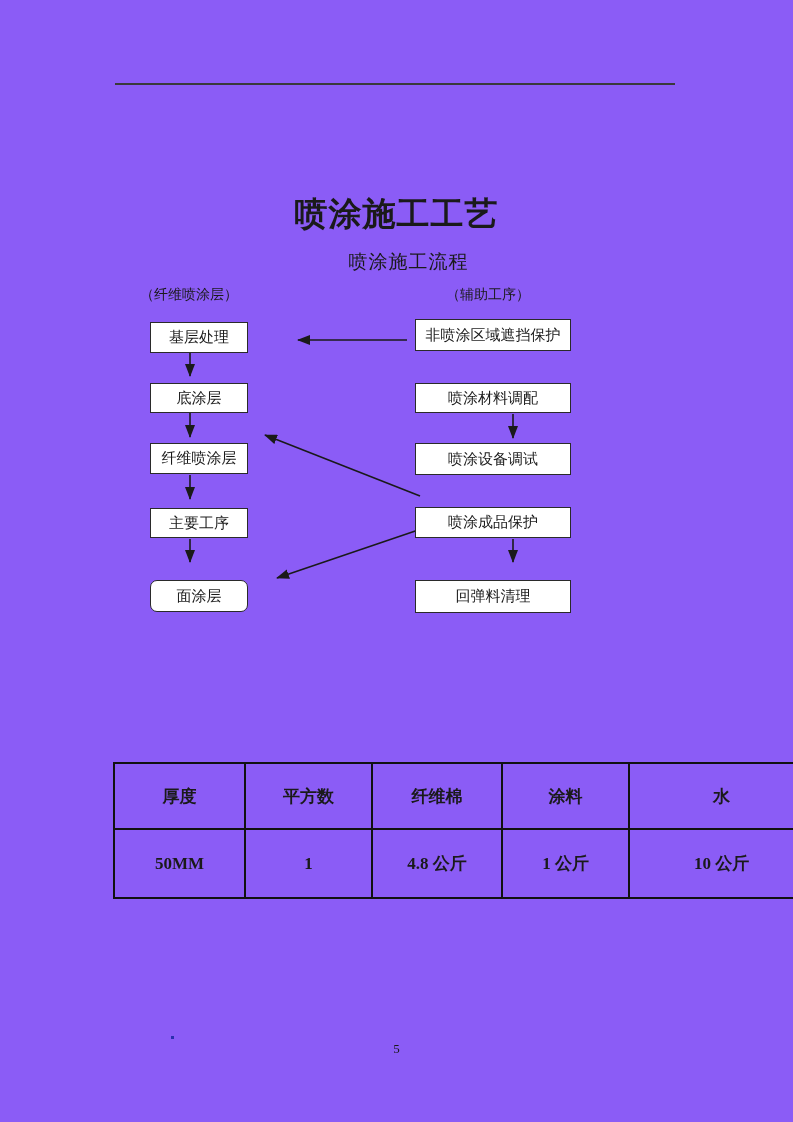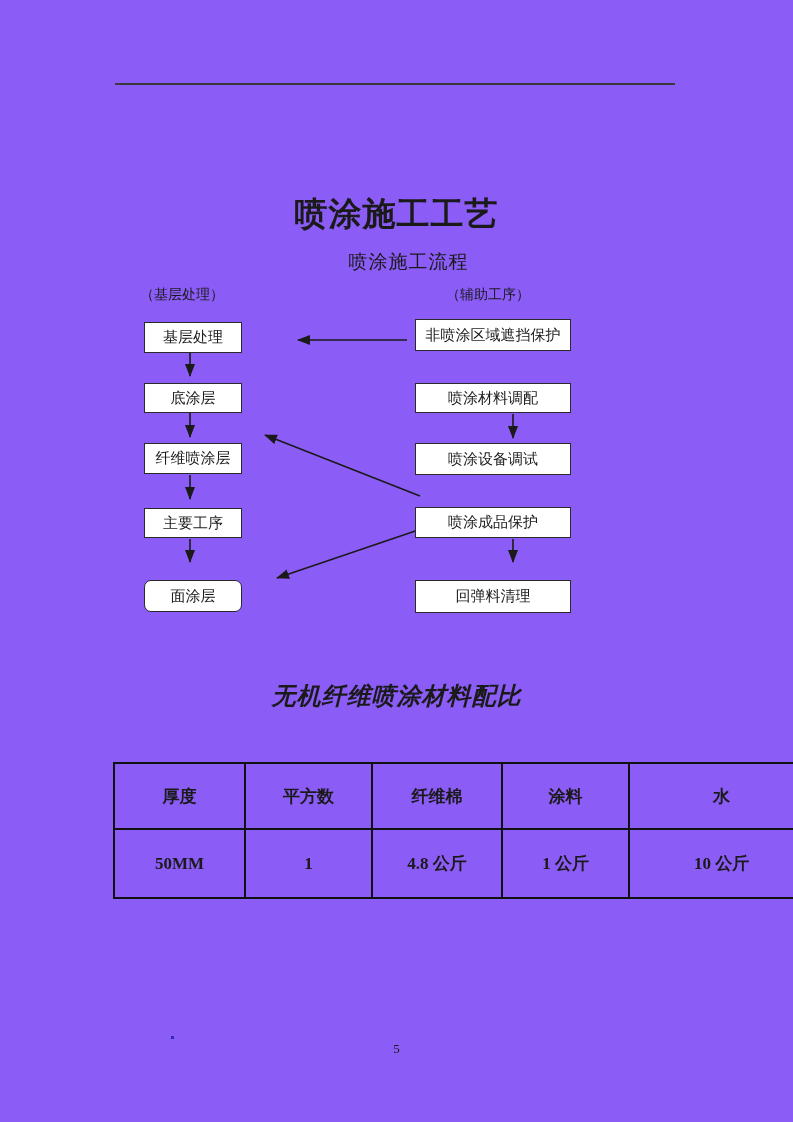--- a/index.html
+++ b/index.html
@@ -55,21 +55,21 @@
     box-sizing: border-box;
     border: 1.5px solid #2a2a2a;
     background: #ffffff;
     display: flex;
     align-items: center;
     justify-content: center;
     font-size: 15px;
     white-space: nowrap;
     z-index: 2;
   }
-  .flow-box.main { left: 144px; width: 98px; }
+  .flow-box.main { left: 150px; width: 98px; }
   .flow-box.aux  { left: 415px; width: 156px; }
   .m0 { top: 322px; height: 31px; }
   .m1 { top: 383px; height: 30px; }
   .m2 { top: 443px; height: 31px; }
   .m3 { top: 508px; height: 30px; }
   .m4 { top: 580px; height: 32px; border-radius: 7px; }
   .a0 { top: 319px; height: 32px; }
   .a1 { top: 383px; height: 30px; }
   .a2 { top: 443px; height: 32px; }
   .a3 { top: 507px; height: 31px; }
@@ -137,21 +137,21 @@
 </head>
 <body>
 
 <div class="page">
 
   <div class="top-rule"></div>
 
   <div class="doc-title">喷涂施工工艺</div>
   <div class="doc-subtitle">喷涂施工流程</div>
 
-  <div class="col-label left">（基层处理）</div>
+  <div class="col-label left">（纤维喷涂层）</div>
   <div class="col-label right">（辅助工序）</div>
 
   <svg class="arrow-layer" viewBox="0 0 793 1122" xmlns="http://www.w3.org/2000/svg">
     <defs>
       <marker id="ah" markerUnits="userSpaceOnUse" markerWidth="14" markerHeight="10" refX="12" refY="5" orient="auto">
         <path d="M0,0 L13,5 L0,10 Z" fill="#1a1a1a"></path>
       </marker>
     </defs>
     <g stroke="#1a1a1a" stroke-width="1.6">
       <line x1="190" y1="353" x2="190" y2="376" marker-end="url(#ah)"></line>
@@ -191,21 +191,20 @@
   <div class="flow-box aux a2">
       <span>喷涂设备调试</span>
     </div>
   <div class="flow-box aux a3">
       <span>喷涂成品保护</span>
     </div>
   <div class="flow-box aux a4">
       <span>回弹料清理</span>
     </div>
 
-  <div class="table-heading">无机纤维喷涂材料配比</div>
 
   <table class="ratio-table">
     <tbody>
       <tr class="hdr">
         <td class="c0">厚度</td>
         <td class="c1">平方数</td>
         <td class="c2">纤维棉</td>
         <td class="c3">涂料</td>
         <td class="c4">水</td>
       </tr>

